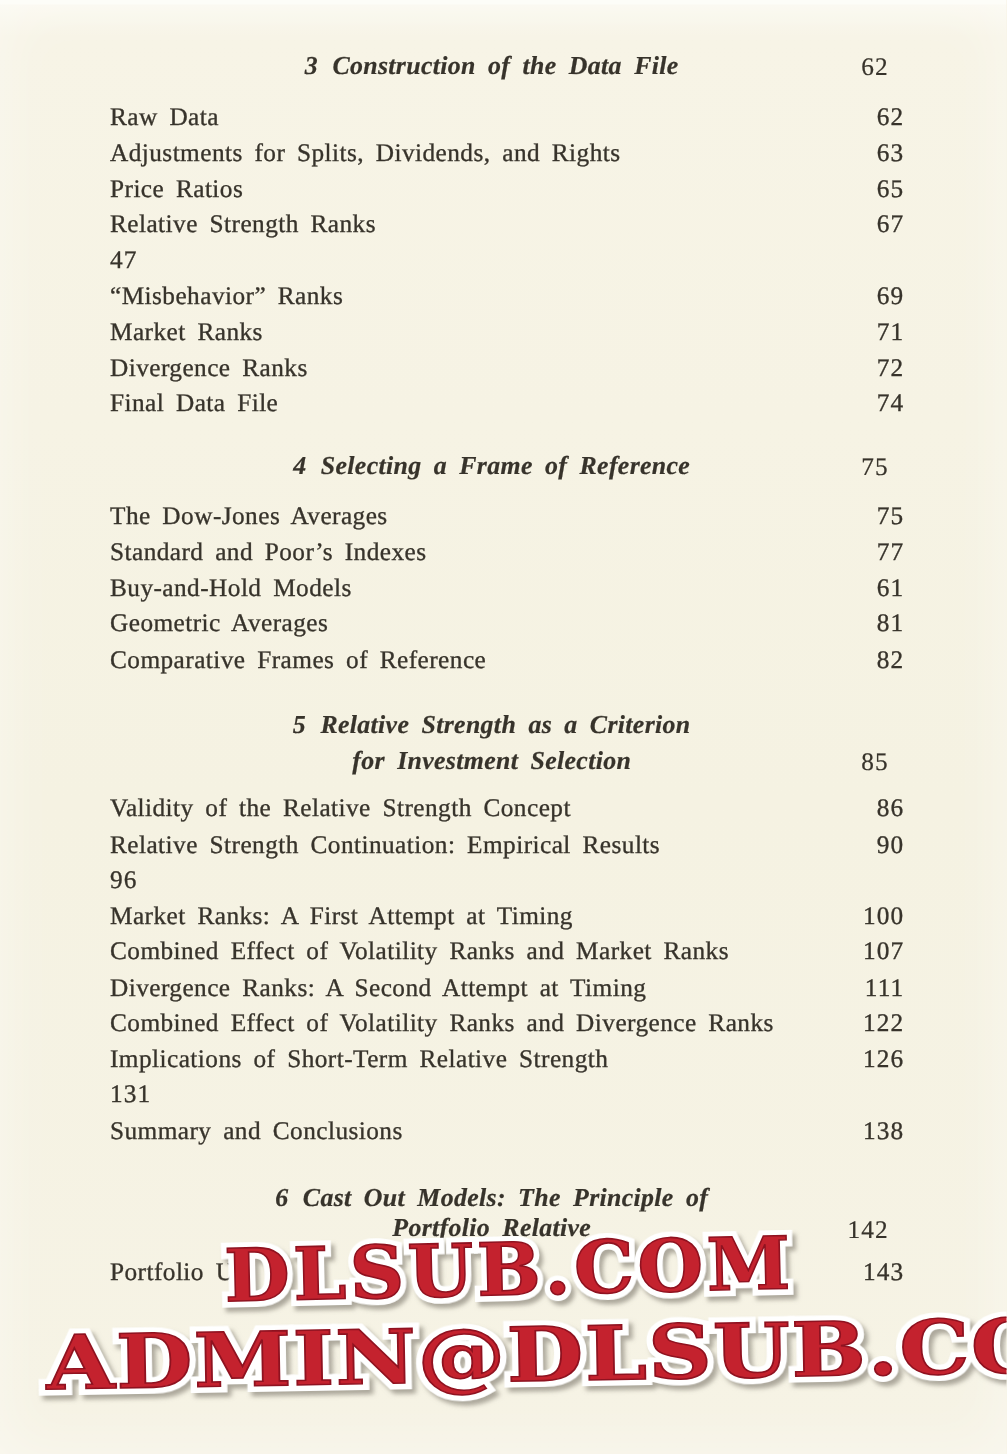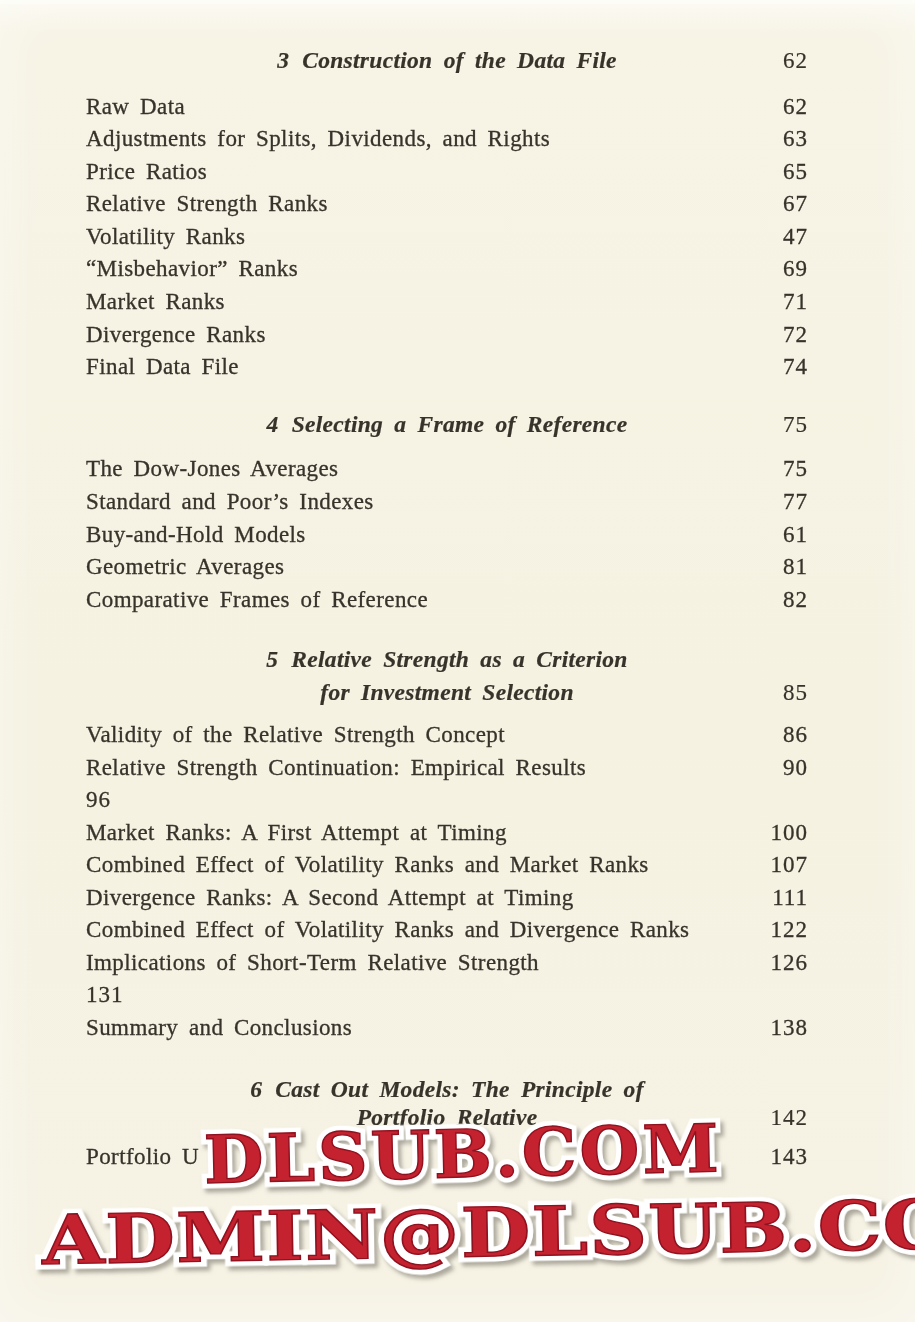--- a/index.html
+++ b/index.html
@@ -13,21 +13,21 @@
     position:absolute; inset:0;
     background:linear-gradient(180deg,#fbf9f0 0%,#f7f4e6 2.5%,#f5f2e2 55%,#f6f3e5 100%);
     box-shadow:inset 0 0 55px rgba(255,255,255,0.45);
   }
   .edge-top {
     position:absolute; left:0; top:0; width:100%; height:4px;
     background:rgba(253,253,249,0.75);
   }
   
   .row {
-    position:absolute; left:86px; width:722px; height:33px; line-height:33px;
+    position:absolute; left:100px; width:722px; height:33px; line-height:33px;
     display:flex; justify-content:space-between; align-items:flex-start;
     font-size:23px; letter-spacing:0.4px; word-spacing:4.5px;
     -webkit-text-stroke:0.3px currentColor;
   }
   .row .t { white-space:nowrap; }
   .row .p { letter-spacing:1px; word-spacing:normal; }
   .hrow {
     position:absolute; left:86px; width:722px; height:33px; line-height:33px;
     text-align:center; font-size:23.5px; font-weight:bold; font-style:italic;
     letter-spacing:0.3px; word-spacing:5px;
@@ -84,21 +84,20 @@
     </div>
   <div class="row" style="top:155px">
       <span class="t">Price Ratios</span>
       <span class="p">65</span>
     </div>
   <div class="row" style="top:187px">
       <span class="t">Relative Strength Ranks</span>
       <span class="p">67</span>
     </div>
   <div class="row" style="top:220px">
-      <span class="t">Volatility Ranks</span>
       <span class="p">47</span>
     </div>
   <div class="row" style="top:252px">
       <span class="t">“Misbehavior” Ranks</span>
       <span class="p">69</span>
     </div>
   <div class="row" style="top:285px">
       <span class="t">Market Ranks</span>
       <span class="p">71</span>
     </div>

